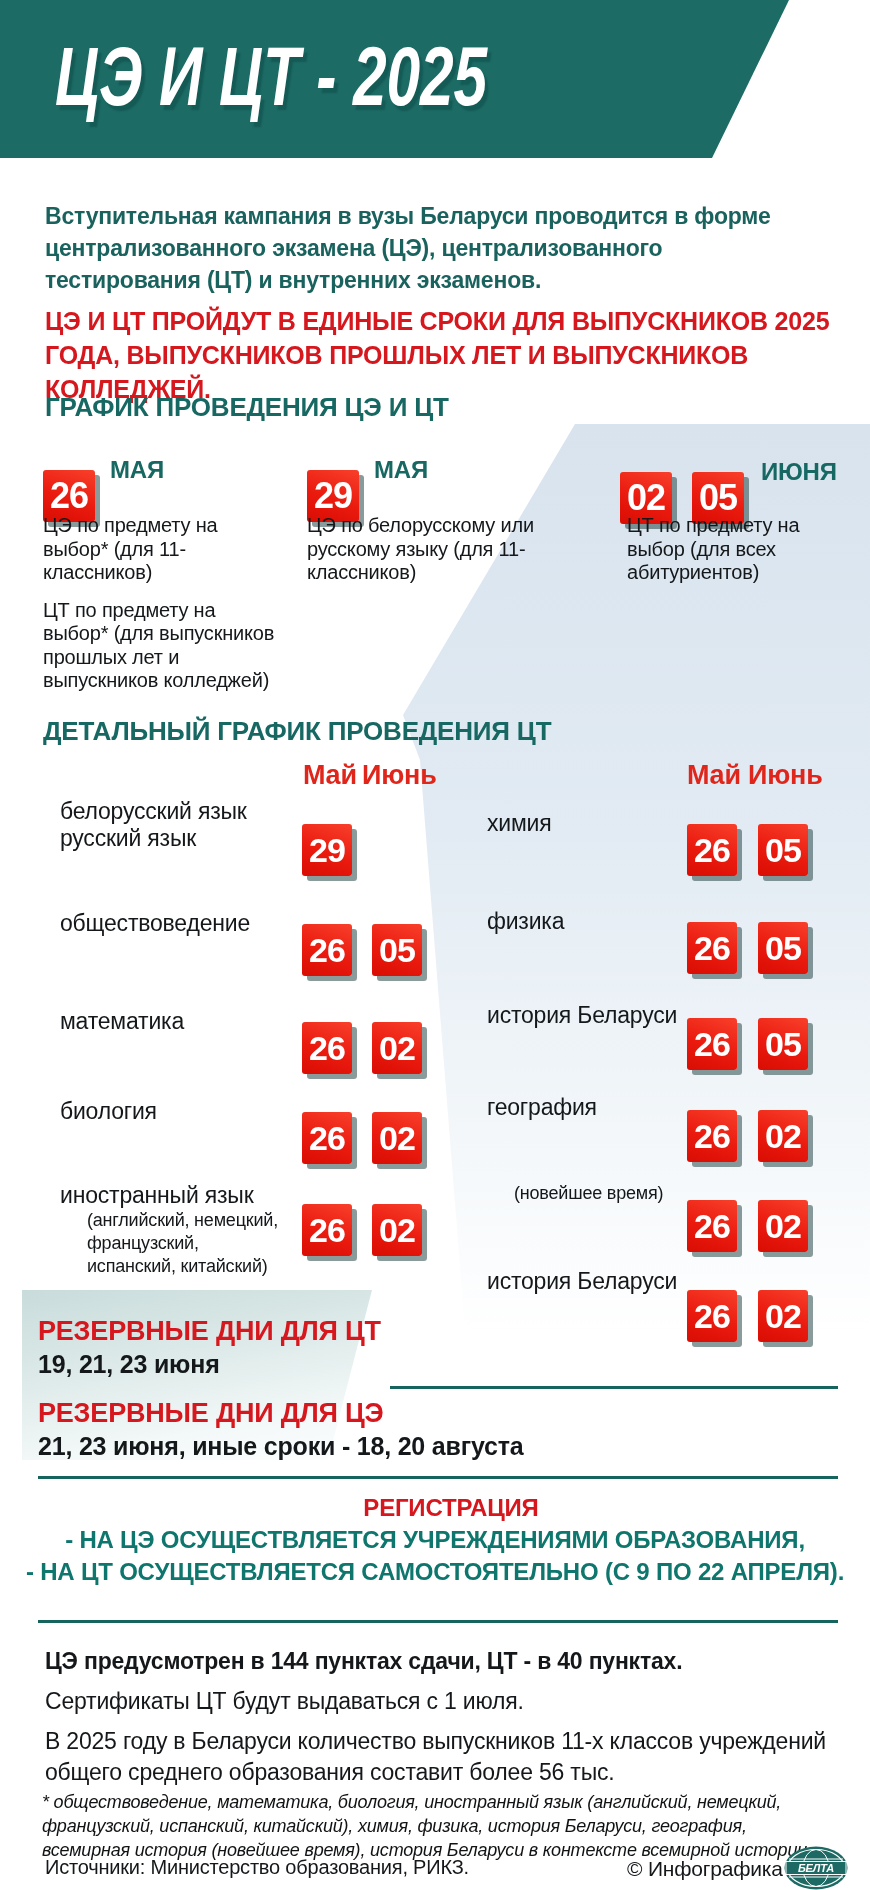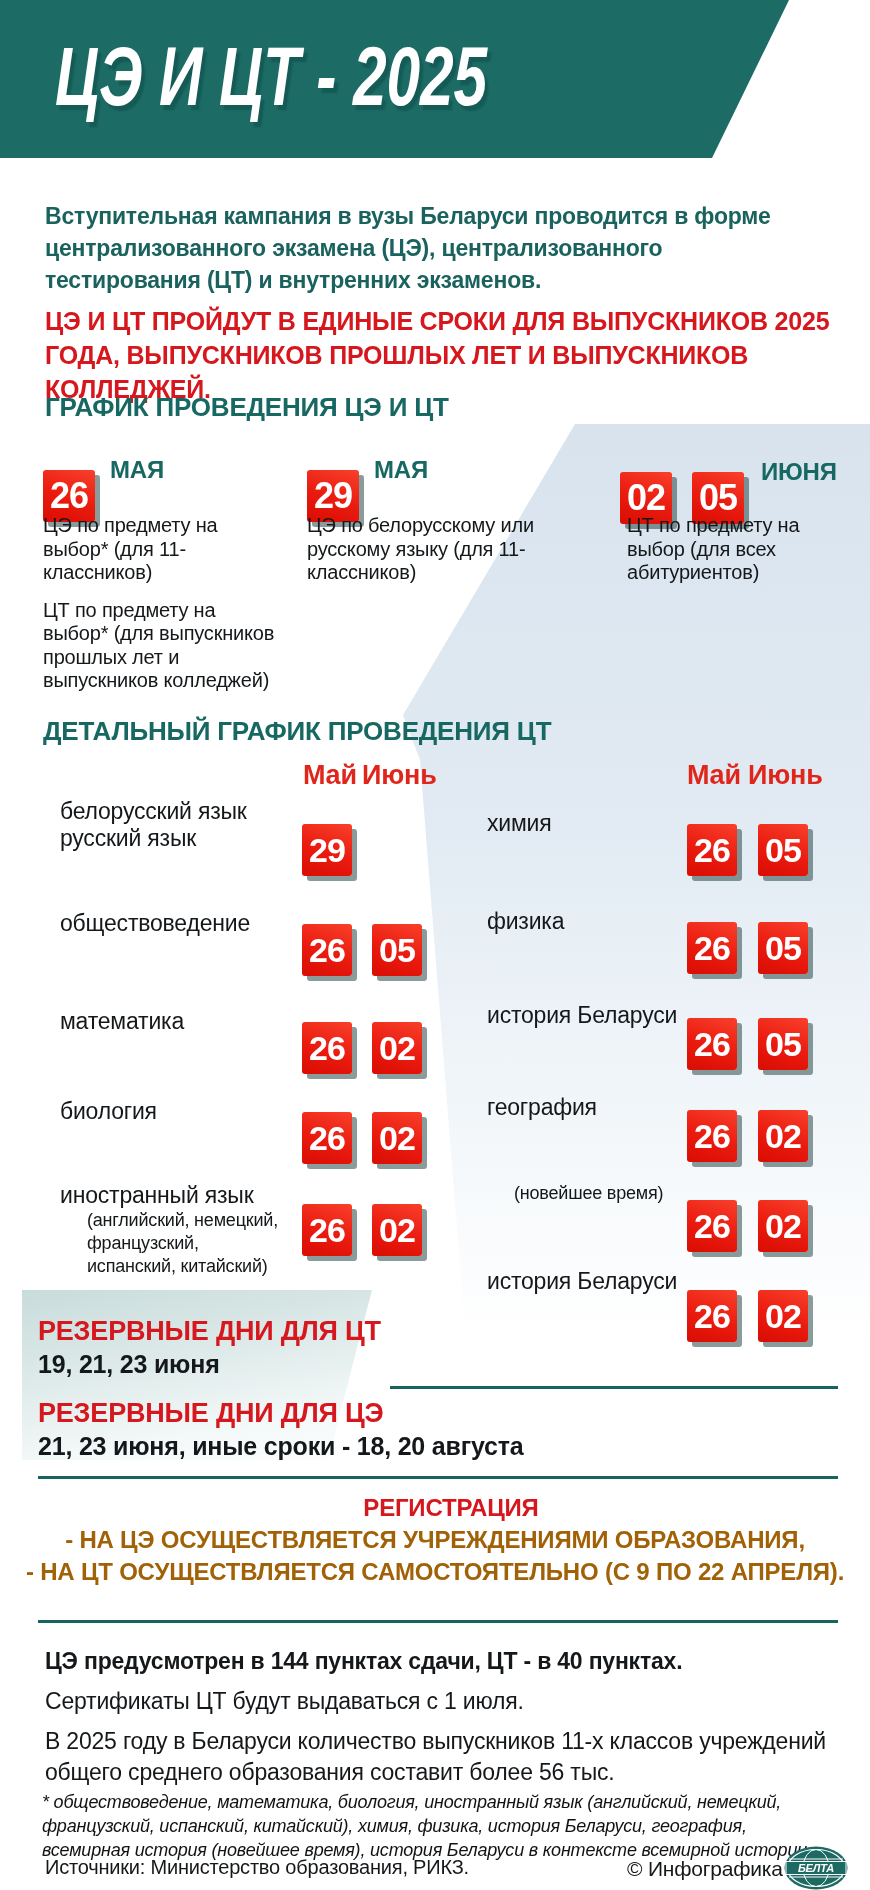--- a/index.html
+++ b/index.html
@@ -50,21 +50,21 @@
   
   .reserve-poly{
     left:22px;top:1290px;width:350px;height:170px;
     clip-path:polygon(0 0,350px 0,306px 170px,0 170px);
     background:linear-gradient(170deg,#c8dcdb 0%,#ddeae9 40%,#f3f8f8 75%,#fdfefe 100%);
   }
   .res-title{font-size:27px;font-weight:700;color:#d6171d;white-space:nowrap;}
   .res-dates{font-size:25px;font-weight:700;color:#15181a;white-space:nowrap;}
   
   .reg-head{left:0;top:1494px;width:870px;text-align:center;font-size:24px;font-weight:700;color:#d6171d;margin-left:16px;}
-  .reg-line{width:870px;text-align:center;font-size:24px;font-weight:700;color:#a16207;}
+  .reg-line{width:870px;text-align:center;font-size:24px;font-weight:700;color:#0f766e;}
   
   .fact-b{left:45px;top:1648px;font-size:23px;font-weight:700;}
   .fact{font-size:23px;font-weight:400;}
   .footnote{left:42px;top:1790px;width:790px;font-size:18px;line-height:24px;font-style:italic;color:#101214;}
   .sources{left:45px;top:1856px;font-size:20px;}
   .credit{left:627px;top:1857px;font-size:21px;}
 </style>
 </head>
 <body>
 

